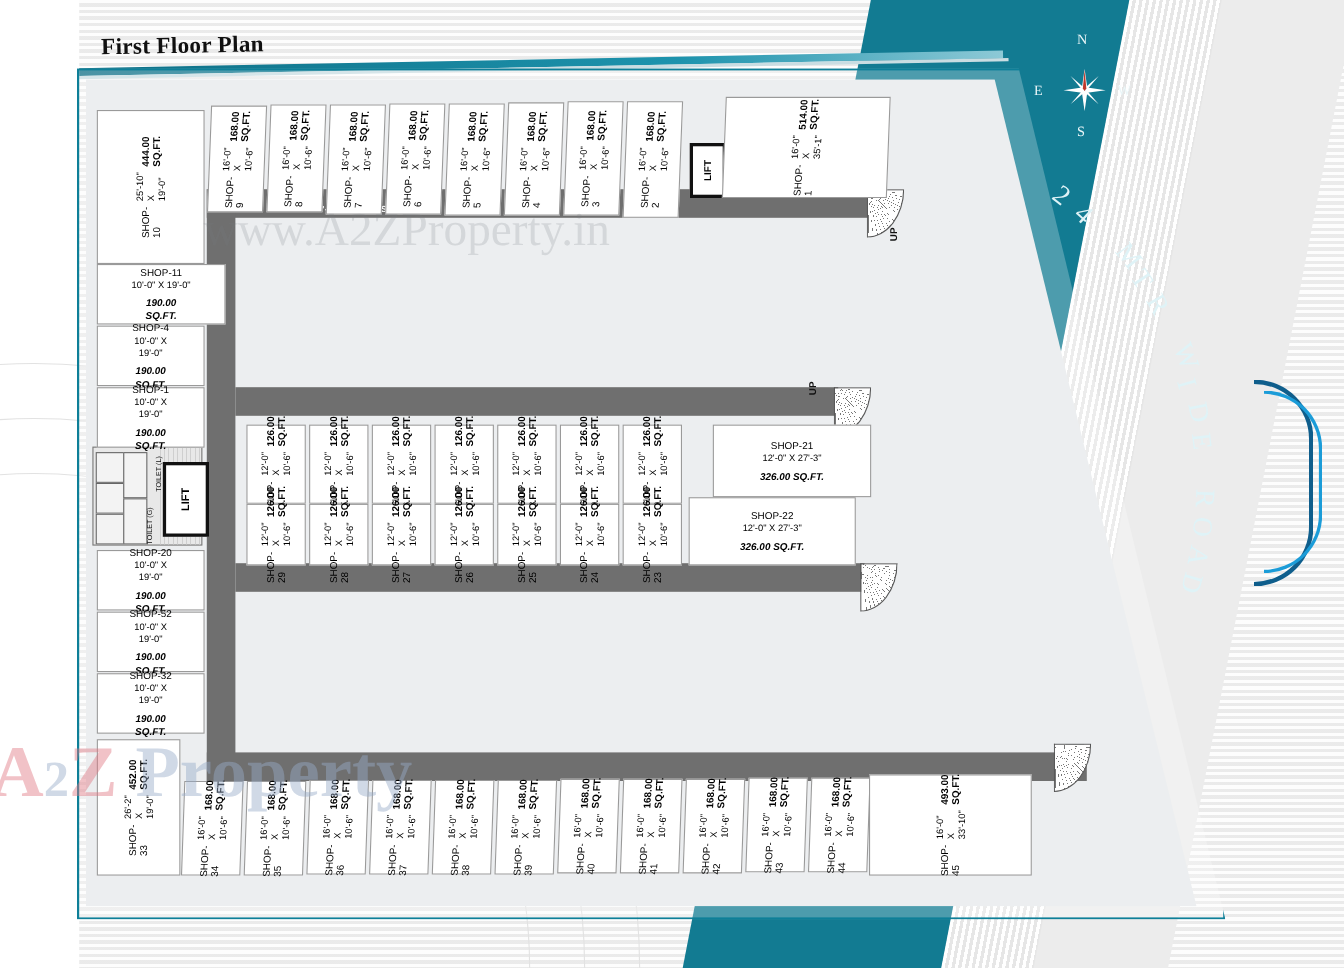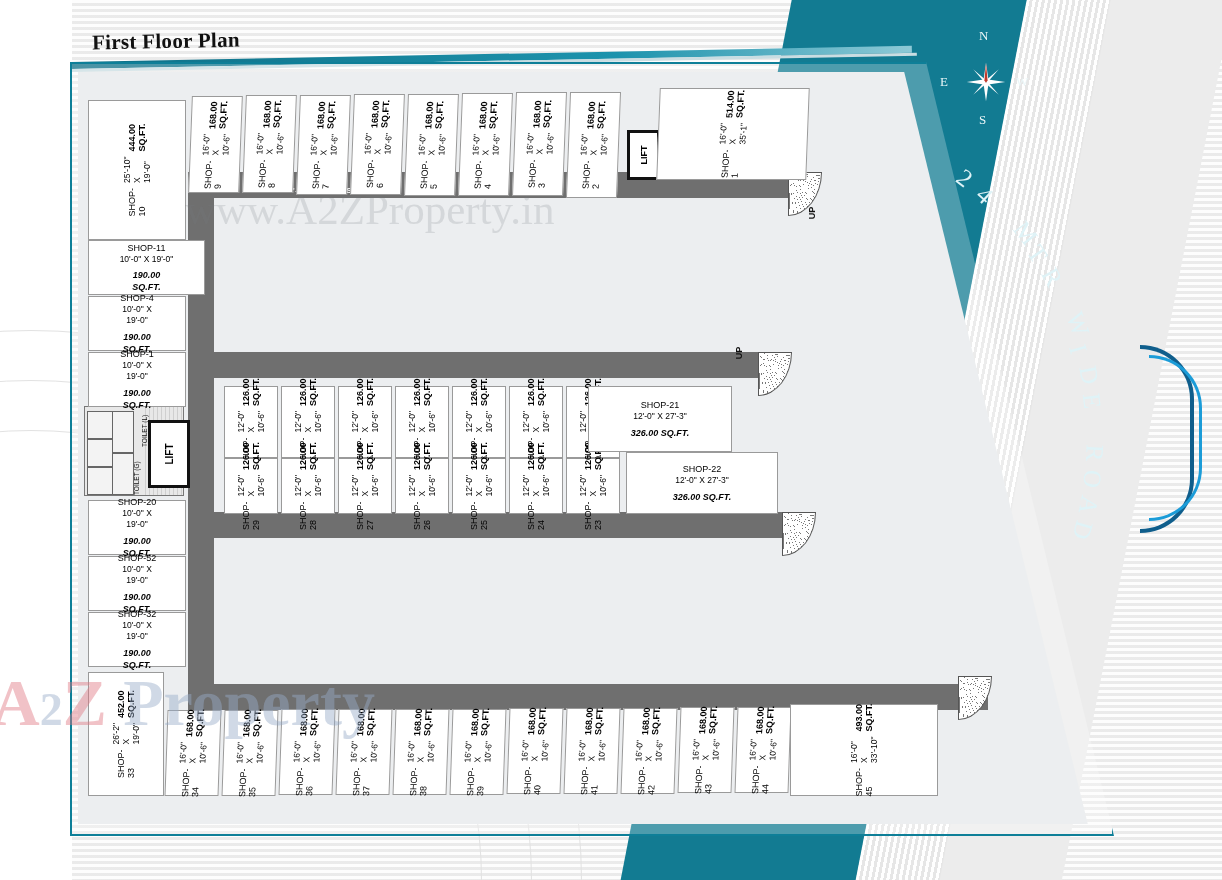--- a/index.html
+++ b/index.html
@@ -426,21 +426,21 @@
     </div>
     <div class="shop vshop" style="left: 566px; top: 458px; width: 54px; height: 56px;">
       <div class="stack">
         <span class="nm">SHOP-23</span>
         <span class="dim">12'-0" X 10'-6"</span>
         <span class="area">126.00 SQ.FT.</span>
       </div>
     </div>
   </div>
 <div id="shops-21-22">
-    <div class="shop hshop" style="left: 588px; top: 386px; width: 144px; height: 66px;">
+    <div class="shop hshop" style="left: 648px; top: 386px; width: 144px; height: 66px;">
       <div class="stack">
         <span class="nm">SHOP-21</span>
         <span class="dim">12'-0" X 27'-3"</span>
         <span class="area">326.00 SQ.FT.</span>
       </div>
     </div>
     <div class="shop hshop" style="left: 626px; top: 452px; width: 152px; height: 62px;">
       <div class="stack">
         <span class="nm">SHOP-22</span>
         <span class="dim">12'-0" X 27'-3"</span>

